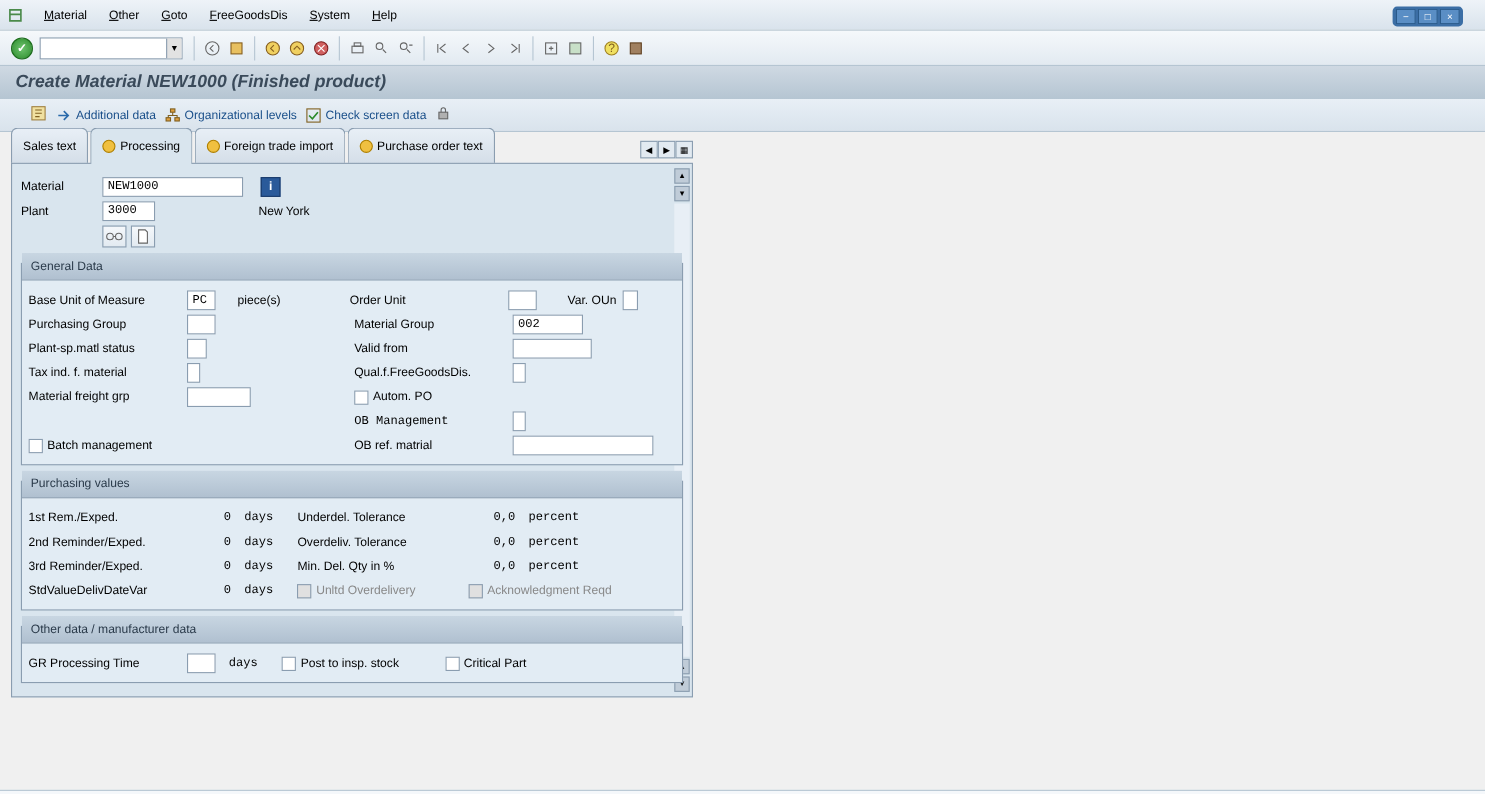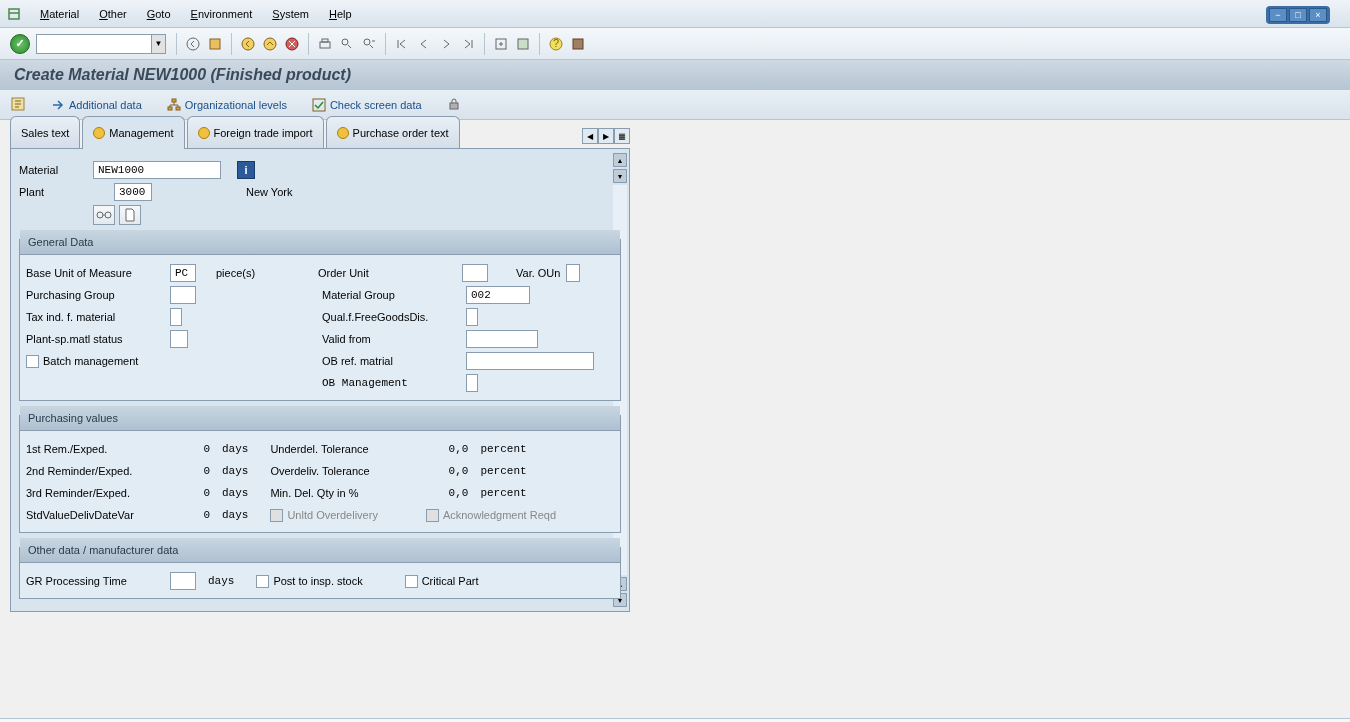--- a/index.html
+++ b/index.html
@@ -21,21 +21,21 @@
 .tb-combo { width: 130px; height: 20px; border: 1px solid #8a9db0; background: #fff; margin: 0 4px; display: flex; align-items: center; justify-content: flex-end; }
 .tb-combo .dd { width: 14px; height: 18px; background: #e2e2e2; border-left: 1px solid #8a9db0; display: flex; align-items: center; justify-content: center; font-size: 8px; }
 .tb-sep { width: 1px; height: 22px; background: #b5c5d2; margin: 0 4px; }
 .tb-btn { width: 20px; height: 20px; display: inline-flex; align-items: center; justify-content: center; cursor: pointer; border-radius: 2px; }
 
 
 .titlebar { background: linear-gradient(#cfd9e3, #b5c5d2); height: 30px; display: flex; align-items: center; padding: 0 14px; }
 .titlebar .title { font-size: 16px; font-style: italic; font-weight: bold; color: #3a4a5a; }
 
 
-.app-toolbar { background: linear-gradient(#e8eff6, #d9e3ec); height: 30px; display: flex; align-items: center; padding: 0 10px; gap: 25px; border-bottom: 1px solid #b5c5d2; }
+.app-toolbar { background: linear-gradient(#e8eff6, #d9e3ec); height: 30px; display: flex; align-items: center; padding: 0 27px; gap: 8px; border-bottom: 1px solid #b5c5d2; }
 .app-link { display: flex; align-items: center; gap: 4px; color: #1a4f8a; cursor: pointer; }
 
 
 .tab-area { padding: 8px 10px 0 10px; }
 .tab-container { position: relative; width: 620px; }
 .tabstrip { display: flex; align-items: flex-end; height: 20px; position: relative; }
 .tab { height: 20px; padding: 16px 10px; background: linear-gradient(#e8eff6, #d4dee8); border: 1px solid #8a9db0; border-bottom: none; border-radius: 6px 6px 0 0; margin-right: 2px; display: flex; align-items: center; gap: 4px; cursor: pointer; position: relative; top: 1px; }
 .tab.active { background: #d9e5ee; z-index: 2; }
 .tab .badge { width: 12px; height: 12px; border-radius: 50%; background: #f0c040; border: 1px solid #b08000; display: inline-block; }
 .tab-nav { position: absolute; right: 0; top: 0; display: flex; }
@@ -76,21 +76,21 @@
 
 <div class="menubar">
   <span class="menu-icon">
     <svg width="14" height="14" viewBox="0 0 14 14">
         <path d="M2 2 h10 v10 h-10 z M2 6 h10" stroke="#4a8a4a" fill="none" stroke-width="1.5"></path>
       </svg>
   </span>
   <span class="menu-item">Material</span>
   <span class="menu-item">Other</span>
   <span class="menu-item">Goto</span>
-  <span class="menu-item">Environment</span>
+  <span class="menu-item">FreeGoodsDis</span>
   <span class="menu-item">System</span>
   <span class="menu-item">Help</span>
 </div>
 
 <div class="win-controls">
   <div class="wc">−</div>
   <div class="wc">□</div>
   <div class="wc">×</div>
 </div>
 
@@ -234,21 +234,21 @@
 </div>
 
 <div class="tab-area">
   <div class="tab-container">
     <div class="tabstrip">
       <div class="tab">
           <span>Sales text</span>
         </div>
       <div class="tab active">
           <span class="badge"></span>
-          <span>Management</span>
+          <span>Processing</span>
         </div>
       <div class="tab">
           <span class="badge"></span>
           <span>Foreign trade import</span>
         </div>
       <div class="tab">
           <span class="badge"></span>
           <span>Purchase order text</span>
         </div>
       <div class="tab-nav">
@@ -268,21 +268,21 @@
       </div>
 
       <div class="row">
         <span class="label">Material</span>
         <input class="input" style="width: 128px;" value="NEW1000">
         <span style="width:10px"></span>
         <span class="info-btn">i</span>
       </div>
       <div class="row">
         <span class="label">Plant</span>
-        <input class="input" style="width: 38px; margin-left: 21px;" value="3000">
+        <input class="input" style="width: 48px;" value="3000">
         <span style="width:94px"></span>
         <span>New York</span>
       </div>
       <div class="row">
         <span style="width:74px"></span>
         <span class="tool-btn">
             <svg width="16" height="12">
               <circle cx="4" cy="6" r="3" stroke="#666" fill="none"></circle>
               <circle cx="12" cy="6" r="3" stroke="#666" fill="none"></circle>
               <path d="M7 6 h2" stroke="#666"></path>
@@ -308,45 +308,54 @@
             <input class="finput" style="width: 14px; margin-left: 6px;" value="">
           </div>
           <div class="frow">
             <span class="flabel">Purchasing Group</span>
             <input class="finput" style="width: 26px;" value="">
             <span style="width:104px"></span>
             <span class="fcol2" style="margin-left:22px">Material Group</span>
             <input class="finput" style="width: 64px;" value="002">
           </div>
           <div class="frow">
+            <span class="flabel">Plant-sp.matl status</span>
+            <input class="finput" style="width: 18px;" value="">
+            <span style="width:112px"></span>
+            <span class="fcol2" style="margin-left:22px">Valid from</span>
+            <input class="finput" style="width: 72px;" value="">
+          </div>
+          <div class="frow">
             <span class="flabel">Tax ind. f. material</span>
             <input class="finput" style="width: 12px;" value="">
             <span style="width:118px"></span>
             <span class="fcol2" style="margin-left:22px">Qual.f.FreeGoodsDis.</span>
             <input class="finput" style="width: 12px;" value="">
           </div>
           <div class="frow">
-            <span class="flabel">Plant-sp.matl status</span>
-            <input class="finput" style="width: 18px;" value="">
-            <span style="width:112px"></span>
-            <span class="fcol2" style="margin-left:22px">Valid from</span>
-            <input class="finput" style="width: 72px;" value="">
+            <span class="flabel">Material freight grp</span>
+            <input class="finput" style="width: 58px;" value="">
+            <span style="width:72px"></span>
+            <span style="margin-left:22px;display:flex;align-items:center">
+              <span class="chk"></span>
+              <span>Autom. PO</span>
+            </span>
+          </div>
+          <div class="frow">
+            <span style="width:274px"></span>
+            <span class="fcol2" style="margin-left:22px;font-family:'Courier New',monospace">OB Management</span>
+            <input class="finput" style="width: 12px;" value="">
           </div>
           <div class="frow">
             <span style="display:flex;align-items:center;width:274px">
               <span class="chk"></span>
               <span>Batch management</span>
             </span>
             <span class="fcol2" style="margin-left:22px">OB ref. matrial</span>
             <input class="finput" style="width: 128px;" value="">
-          </div>
-          <div class="frow">
-            <span style="width:274px"></span>
-            <span class="fcol2" style="margin-left:22px;font-family:'Courier New',monospace">OB Management</span>
-            <input class="finput" style="width: 12px;" value="">
           </div>
         </div>
       </div>
 
       <div class="groupbox">
         <div class="group-title">Purchasing values</div>
         <div class="group-body">
           <div class="frow">
             <span class="flabel">1st Rem./Exped.</span>
             <span class="val">0</span>

